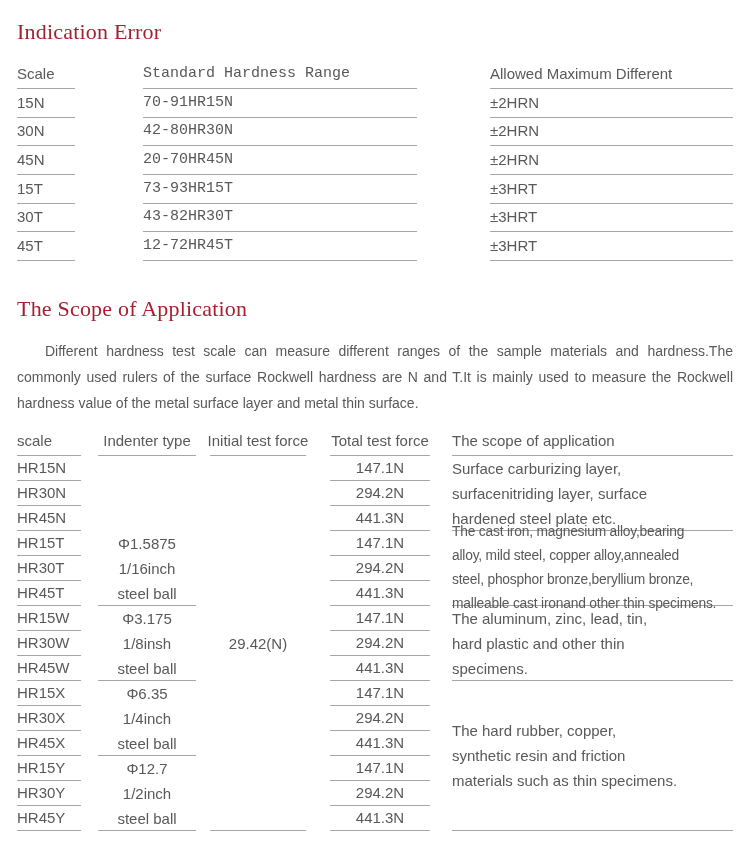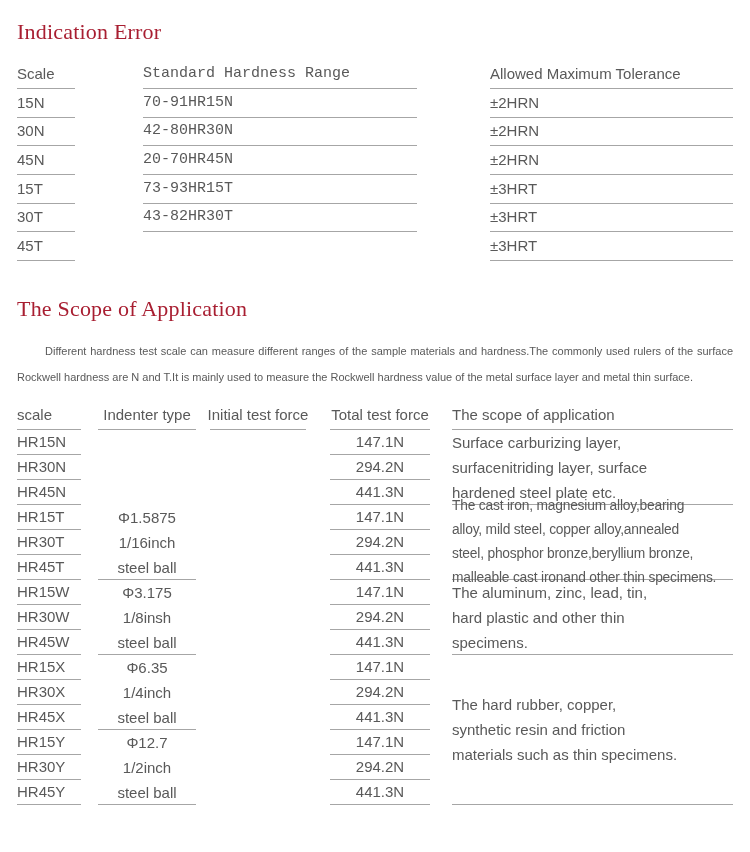--- a/index.html
+++ b/index.html
@@ -33,21 +33,21 @@
     display:flex;align-items:flex-end;padding-bottom:6px;
     white-space:nowrap;
   }
   .t1 .c1{grid-column:1;}
   .t1 .c2{grid-column:3;font-family:Liberation Mono, monospace;}
   .t1 .c3{grid-column:5;}
   
   h1.sec-title.second{margin-top:34px;}
   p.intro{
     margin-top:15px;
-    font-size:11px;line-height:26px;
+    font-size:14px;line-height:26px;
     text-align:justify;text-indent:28px;
     width:716px;
   }
   
   .t2{
     display:grid;
     grid-template-columns:64px 17px 98px 14px 96px 24px 100px 22px 281px;
     grid-template-rows:26px repeat(15,25px);
     margin-top:14px;
     font-size:15px;
@@ -72,21 +72,21 @@
 </head>
 <body>
 
 <div class="page">
 
   <h1 class="sec-title">Indication Error</h1>
 
   <div class="t1">
     <div class="cell c1" style="grid-row:1">Scale</div>
     <div class="cell c2" style="grid-row:1">Standard Hardness Range</div>
-    <div class="cell c3" style="grid-row:1">Allowed Maximum Tolerance</div>
+    <div class="cell c3" style="grid-row:1">Allowed Maximum Different</div>
 
     <div class="cell c1" style="grid-row:2">15N</div>
     <div class="cell c2" style="grid-row:2">70-91HR15N</div>
     <div class="cell c3" style="grid-row:2">±2HRN</div>
 
     <div class="cell c1" style="grid-row:3">30N</div>
     <div class="cell c2" style="grid-row:3">42-80HR30N</div>
     <div class="cell c3" style="grid-row:3">±2HRN</div>
 
     <div class="cell c1" style="grid-row:4">45N</div>
@@ -95,20 +95,21 @@
 
     <div class="cell c1" style="grid-row:5">15T</div>
     <div class="cell c2" style="grid-row:5">73-93HR15T</div>
     <div class="cell c3" style="grid-row:5">±3HRT</div>
 
     <div class="cell c1" style="grid-row:6">30T</div>
     <div class="cell c2" style="grid-row:6">43-82HR30T</div>
     <div class="cell c3" style="grid-row:6">±3HRT</div>
 
     <div class="cell c1" style="grid-row:7">45T</div>
+    <div class="cell c2" style="grid-row:7">12-72HR45T</div>
     <div class="cell c3" style="grid-row:7">±3HRT</div>
   </div>
 
   <h1 class="sec-title second">The Scope of Application</h1>
 
   <p class="intro">Different hardness test scale can measure different ranges of the sample materials and hardness.The commonly used rulers of the surface Rockwell hardness are N and T.It is mainly used to measure the Rockwell hardness value of the metal surface layer and metal thin surface.</p>
 
   <div class="t2">
 
     <div class="cell hdr col-scale" style="grid-row:1">scale</div>
@@ -139,20 +140,21 @@
     <div class="cell col-ind center vcenter ind-cell" style="grid-row:8/span 3">Φ3.175
 1/8insh
 steel ball</div>
     <div class="cell col-ind center vcenter ind-cell" style="grid-row:11/span 3">Φ6.35
 1/4inch
 steel ball</div>
     <div class="cell col-ind center vcenter ind-cell" style="grid-row:14/span 3">Φ12.7
 1/2inch
 steel ball</div>
 
+    <div class="cell col-init center vcenter" style="grid-row:2/span 15">29.42(N)</div>
 
     <div class="cell col-tot center" style="grid-row:2">147.1N</div>
     <div class="cell col-tot center" style="grid-row:3">294.2N</div>
     <div class="cell col-tot center" style="grid-row:4">441.3N</div>
     <div class="cell col-tot center" style="grid-row:5">147.1N</div>
     <div class="cell col-tot center" style="grid-row:6">294.2N</div>
     <div class="cell col-tot center" style="grid-row:7">441.3N</div>
     <div class="cell col-tot center" style="grid-row:8">147.1N</div>
     <div class="cell col-tot center" style="grid-row:9">294.2N</div>
     <div class="cell col-tot center" style="grid-row:10">441.3N</div>

